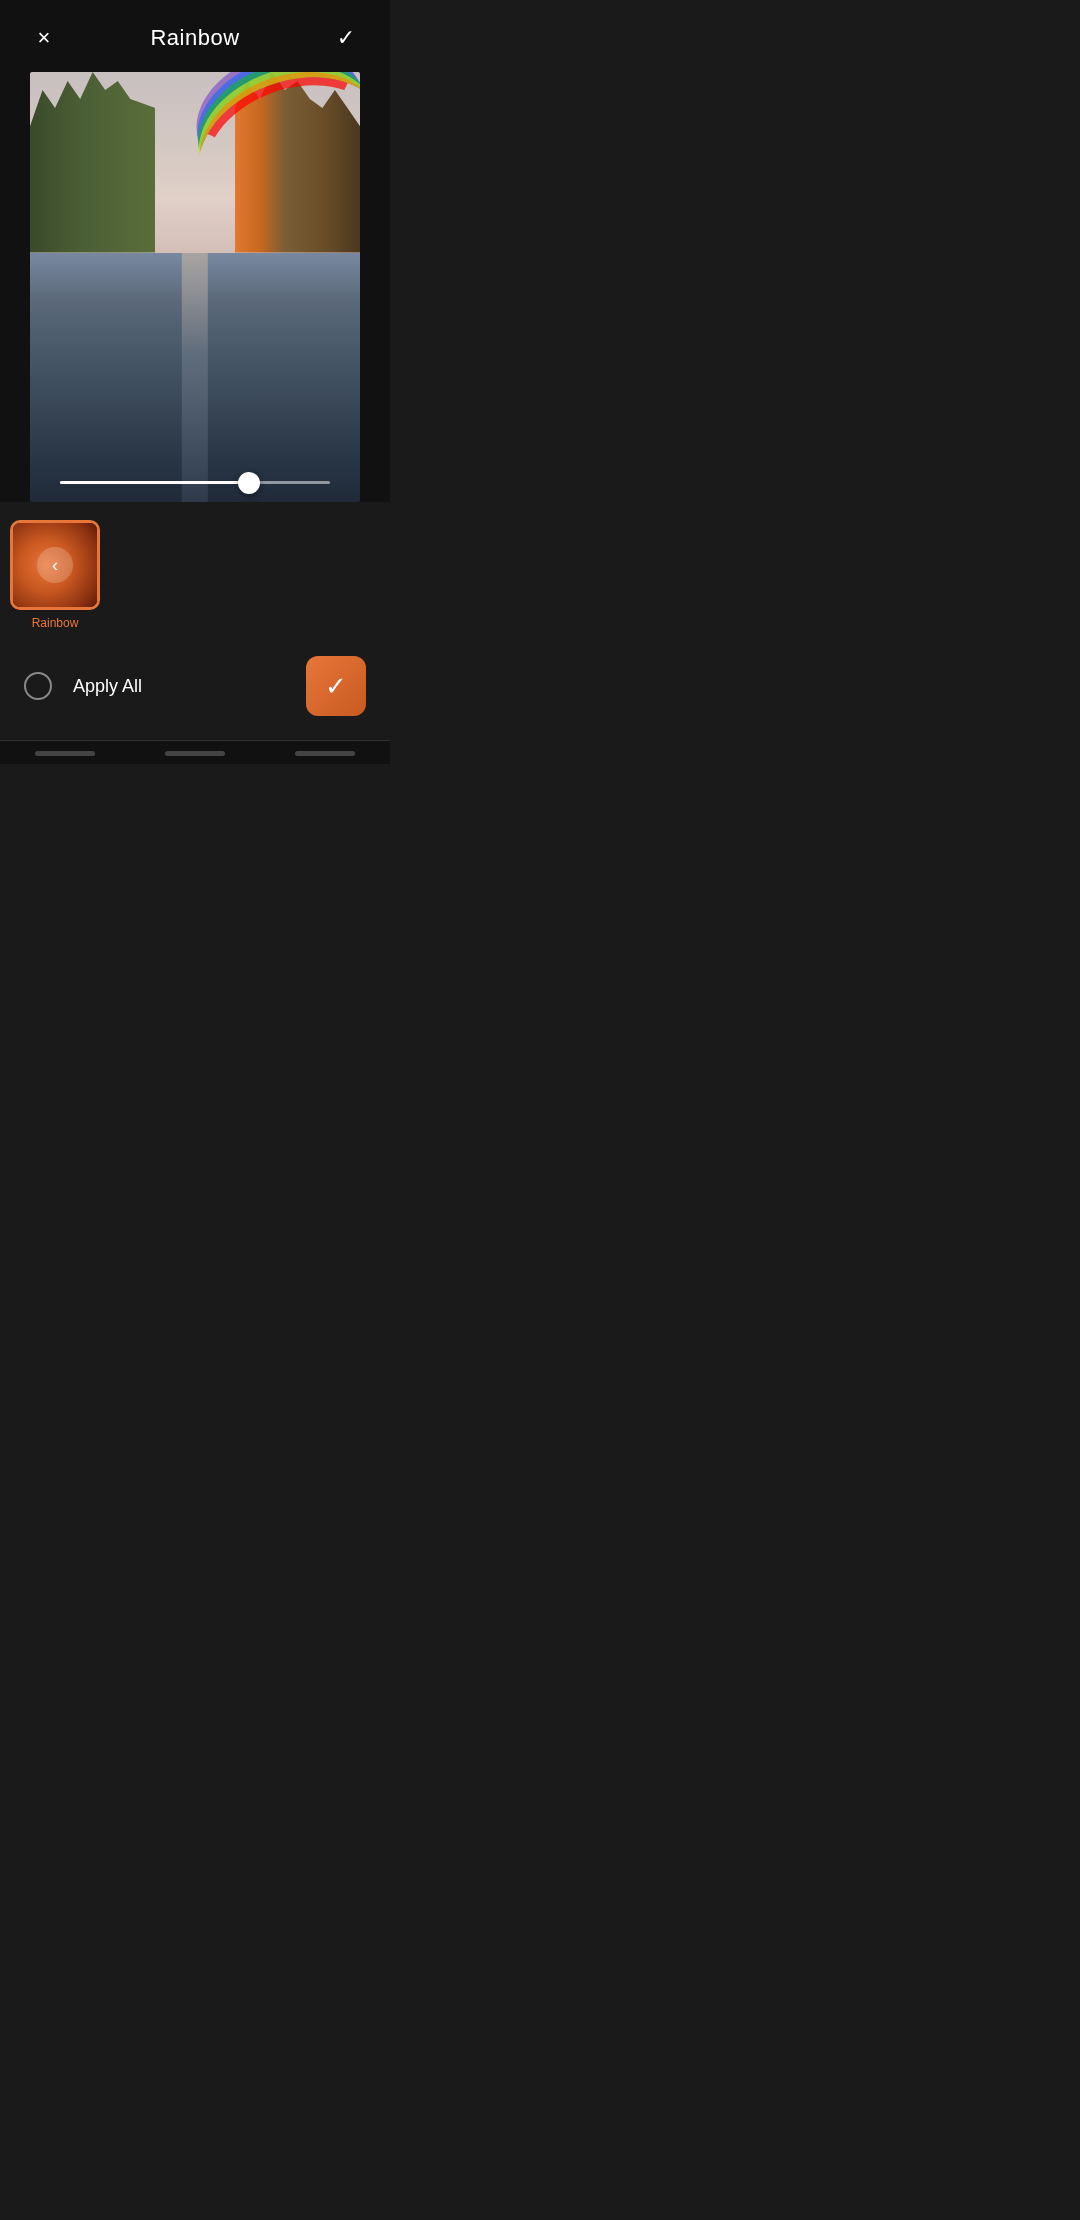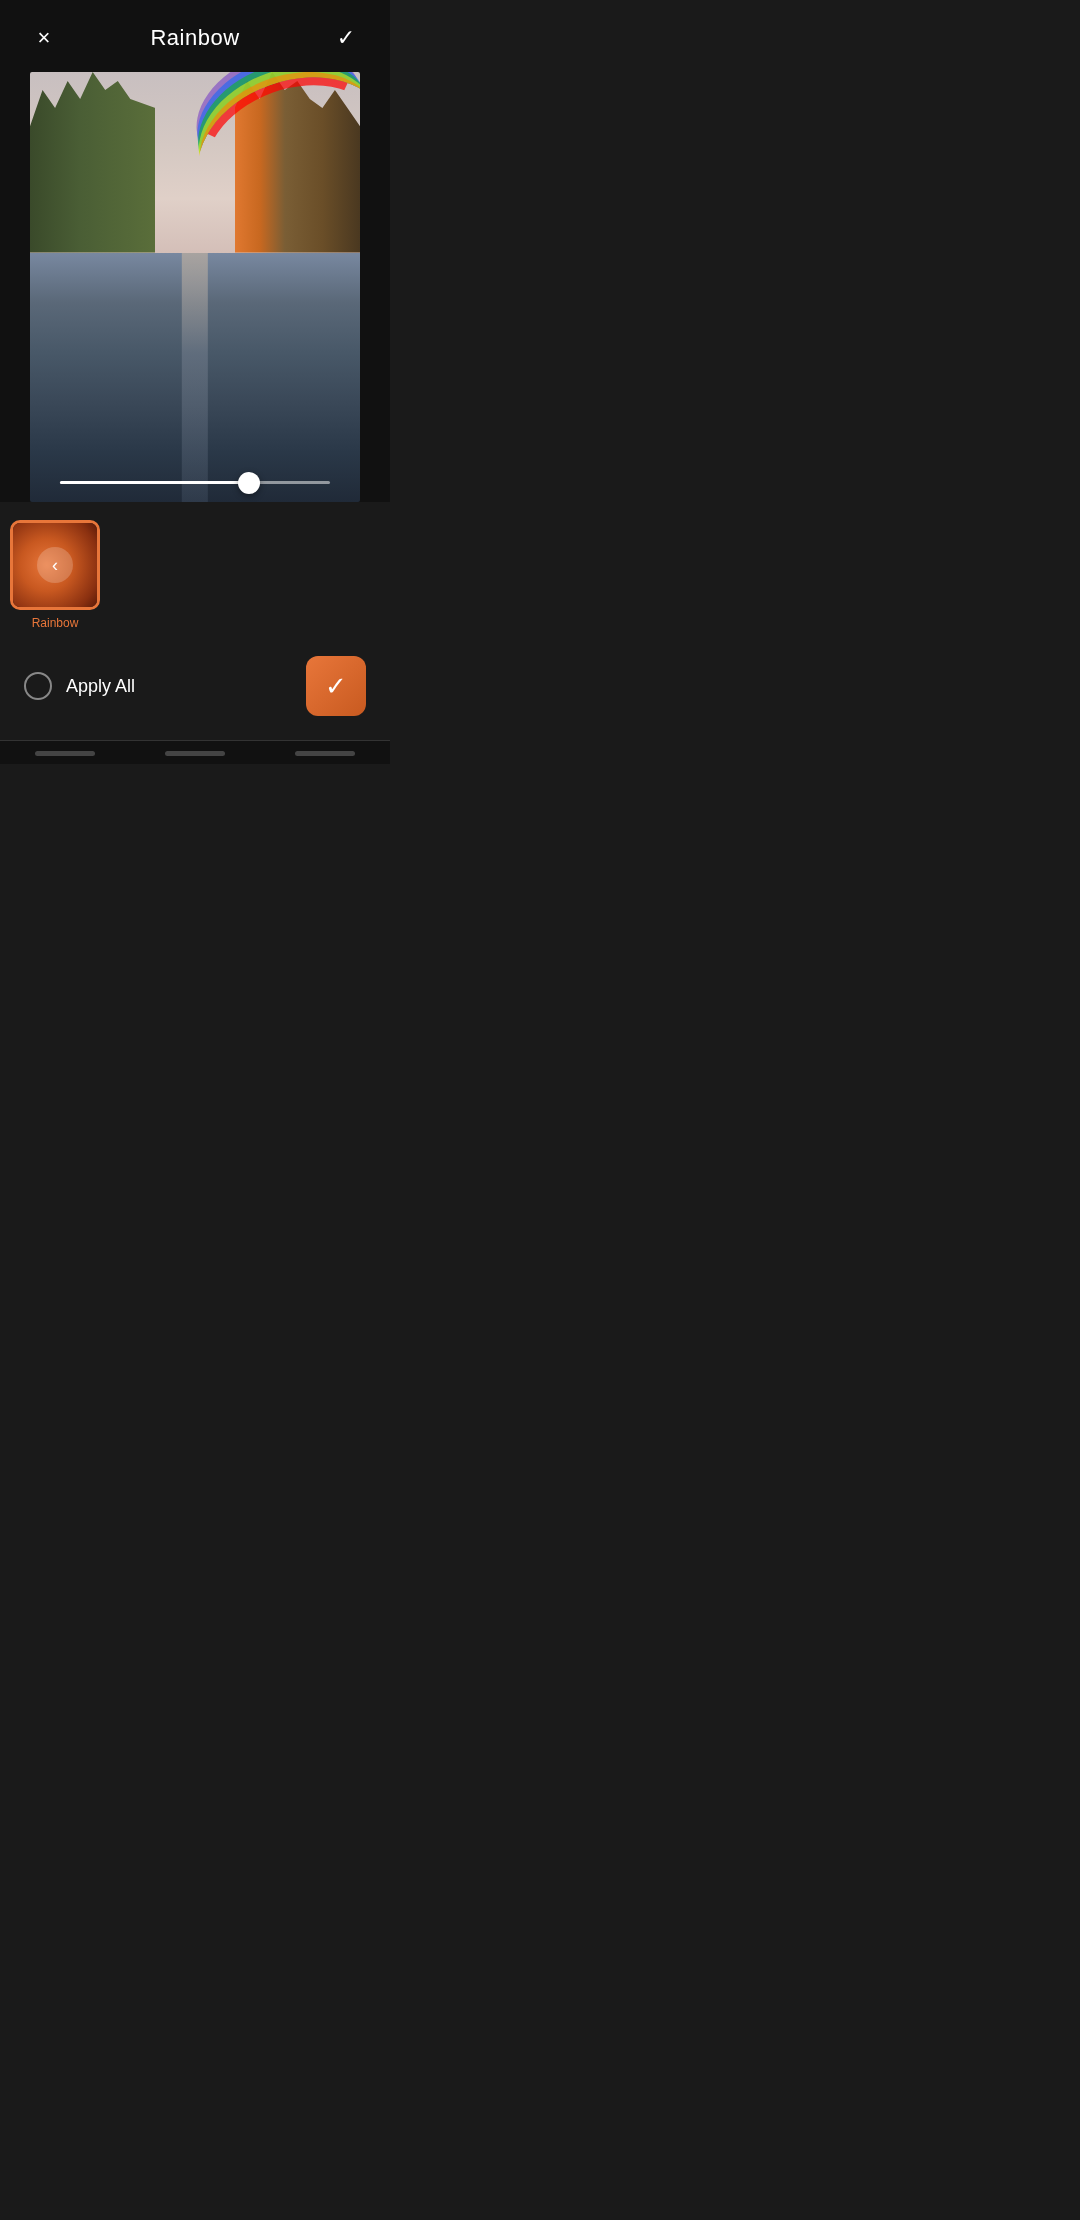--- a/index.html
+++ b/index.html
@@ -254,21 +254,21 @@
     .bottom-bar {
       display: flex;
       align-items: center;
       justify-content: space-between;
       padding: 16px 24px 24px;
       background: #1a1a1a;
     }
     .apply-all-section {
       display: flex;
       align-items: center;
-      gap: 14px;
+      gap: 21px;
     }
     .circle-checkbox {
       width: 28px;
       height: 28px;
       border: 2px solid #888;
       border-radius: 50%;
       background: transparent;
       cursor: pointer;
     }
     .apply-all-label {

